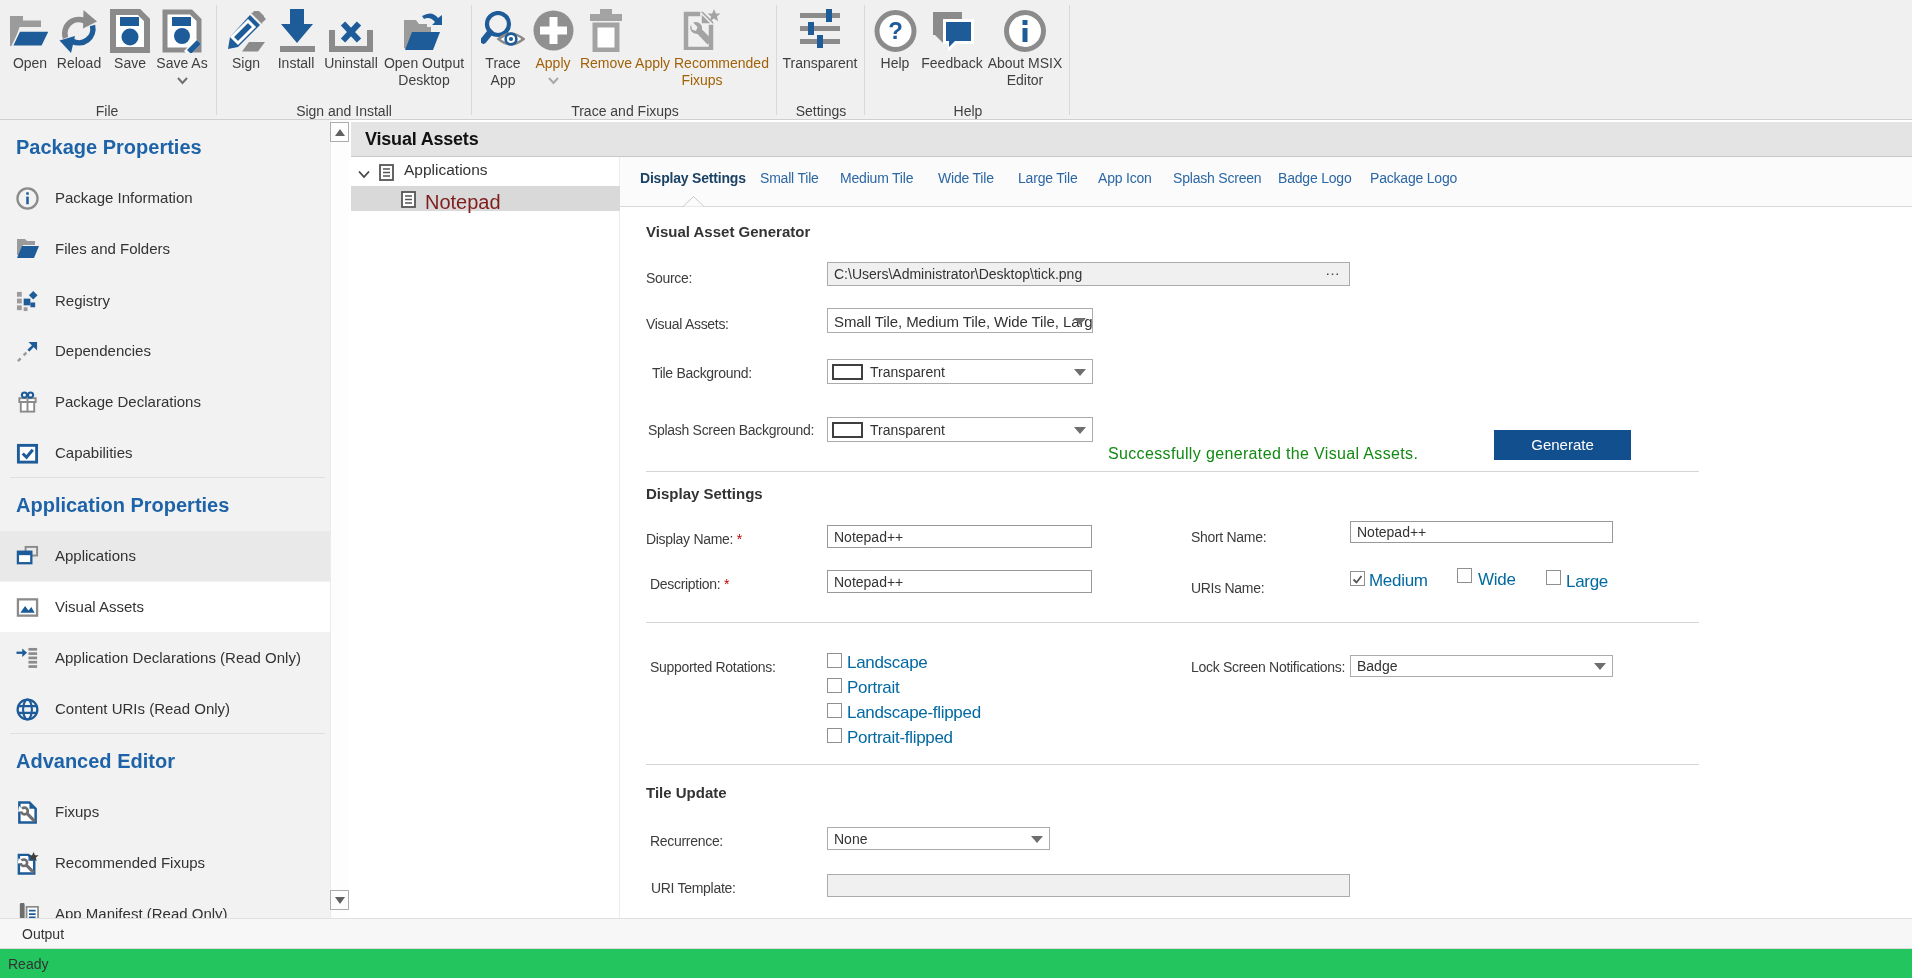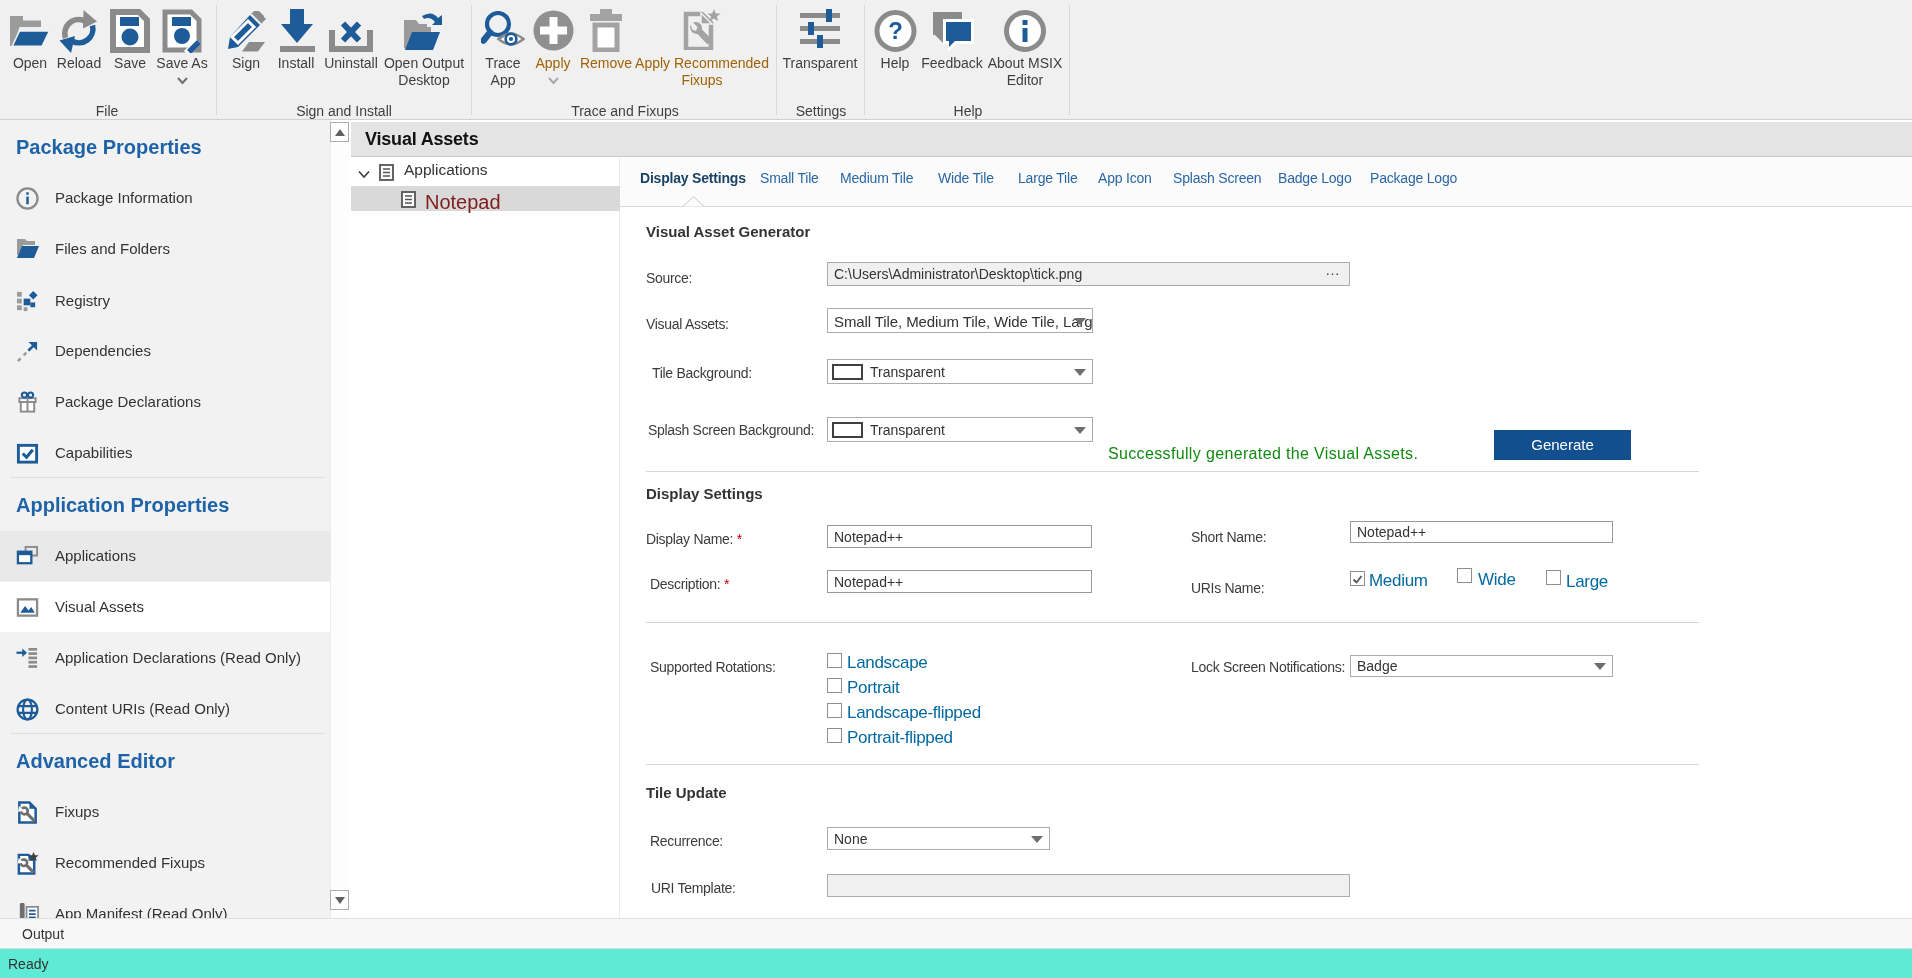--- a/index.html
+++ b/index.html
@@ -43,21 +43,21 @@
 .carr { position:absolute; right:6px; top:50%; margin-top:-3px; width:0; height:0; border-left:6.5px solid transparent; border-right:6.5px solid transparent; border-top:7px solid #6e6e6e; }
 .input { position:absolute; background:#fff; border:1px solid #999; font-size:14px; color:#333; }
 .input .tx { position:absolute; left:6px; top:50%; transform:translateY(-50%); white-space:nowrap; }
 .hr { position:absolute; height:1px; background:#d5d5d5; }
 .cb { position:absolute; width:15px; height:15px; background:#fff; border:1px solid #8f8f8f; }
 .cblbl { position:absolute; font-size:17px; letter-spacing:-0.3px; color:#0369a1; white-space:nowrap; }
 .swatch { position:absolute; left:4px; top:50%; margin-top:-8px; width:31px; height:16px; background:#fff; border:2px solid #3f3f3f; }
 .red { color:#c00000; }
 #outputbar { position:absolute; left:0; top:918px; width:1912px; height:30px; background:#f7f7f7; border-top:1px solid #e0e0e0; }
 #outputbar span { position:absolute; left:22px; top:7px; font-size:14px; color:#333; }
-#statusbar { position:absolute; left:0; top:948px; width:1912px; height:30px; background:#5eead4; border-top:1px solid #dcdcdc; }
+#statusbar { position:absolute; left:0; top:948px; width:1912px; height:30px; background:#22c55e; border-top:1px solid #dcdcdc; }
 #statusbar span { position:absolute; left:8px; top:7px; font-size:14px; color:#333; }
 </style>
 </head>
 <body>
 <div id="toolbar">
 
 <svg class="abs" style="left:10px;top:15px" width="40" height="32" viewBox="0 0 40 32">
  <path d="M0 1 h13 v4.5 h18 v6.5 h-31 z" fill="#9b9b9b"></path>
  <path d="M0 1 v30 h3.2 l6.5-19.5 h-9.7 z" fill="#9b9b9b"></path>
  <path d="M9.5 16 h30 l-7.3 15.2 h-30 z" fill="#1e5c99" stroke="#f0f0f0" stroke-width="1.6"></path>

